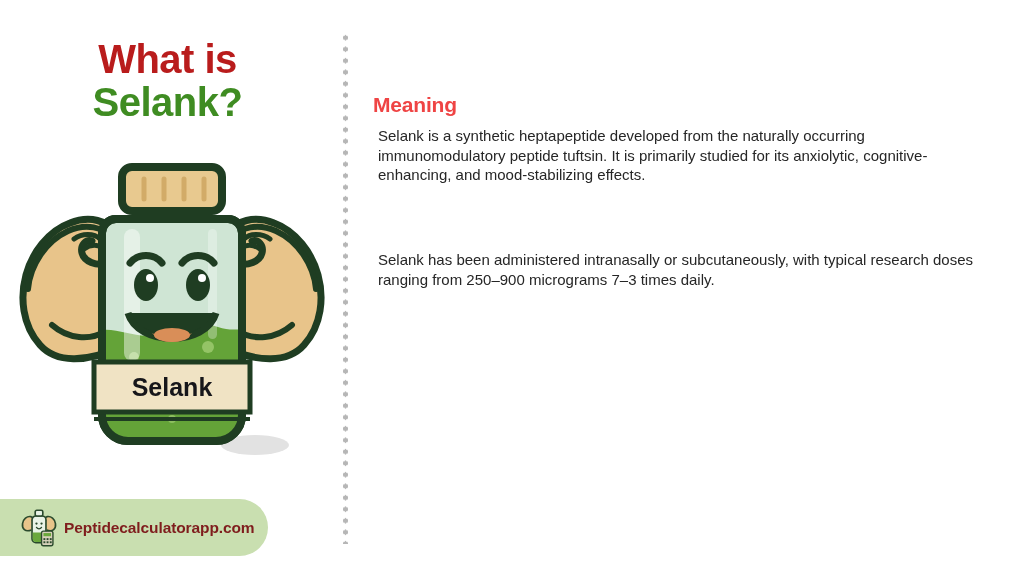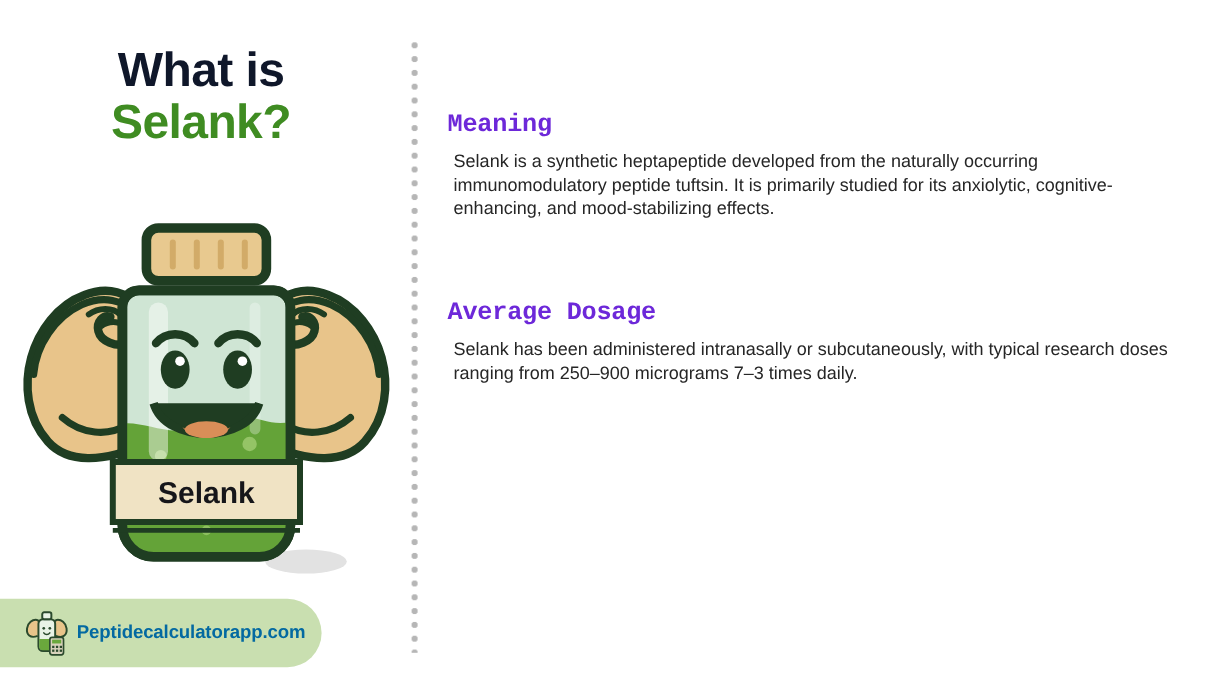--- a/index.html
+++ b/index.html
@@ -32,36 +32,36 @@
   .title-block {
     position: absolute;
     left: 0;
     right: 10px;
     top: 38px;
     text-align: center;
   }
   .title-line1 {
     font-size: 40px;
     font-weight: bold;
-    color: #0f172a;
+    color: #b91c1c;
     line-height: 1.05;
     letter-spacing: -0.5px;
   }
   .title-line2 {
     font-size: 40px;
     font-weight: bold;
     color: #3f8c22;
     line-height: 1.1;
     letter-spacing: -0.5px;
   }
 
   .mascot-wrap {
     position: absolute;
     left: 12px;
-    top: 180px;
+    top: 157px;
     width: 320px;
     height: 310px;
   }
   .mascot-wrap svg { display: block; width: 100%; height: 100%; }
 
   
   .footer-badge {
     position: absolute;
     left: 0;
     top: 499px;
@@ -77,21 +77,21 @@
   .badge-logo {
     width: 38px;
     height: 40px;
     flex: 0 0 38px;
     margin-right: 6px;
   }
   .badge-logo svg { display: block; width: 100%; height: 100%; }
   .badge-text {
     font-size: 15.5px;
     font-weight: bold;
-    color: #0369a1;
+    color: #7f1d1d;
     letter-spacing: -0.1px;
     white-space: nowrap;
   }
 
   
   .divider {
     position: absolute;
     left: 343px;
     top: 32px;
     width: 5px;
@@ -114,24 +114,23 @@
     left: 28px;
     right: 34px;
   }
   .sec-meaning       { top: 93px; }
   .sec-dosage        { top: 250px; }
   .sec-mechanism     { top: 385px; }
 
   .sec-heading {
     font-size: 21px;
     font-weight: bold;
-    color: #6d28d9;
+    color: #ef4444;
     margin: 0 0 9px 0;
     letter-spacing: -0.2px;
-    font-family: Liberation Mono, monospace;
   }
   .sec-body {
     font-size: 15px;
     color: #262626;
     line-height: 1.31;
     margin: 0;
     padding-left: 5px;
   }
   .bullets {
     margin: 0;
@@ -263,20 +262,19 @@
   <div class="divider"></div>
 
   <div class="right-panel">
 
     <div class="section sec-meaning">
       <h2 class="sec-heading">Meaning</h2>
       <p class="sec-body">Selank is a synthetic heptapeptide developed from the naturally occurring immunomodulatory peptide tuftsin. It is primarily studied for its anxiolytic, cognitive-enhancing, and mood-stabilizing effects.</p>
     </div>
 
     <div class="section sec-dosage">
-      <h2 class="sec-heading">Average Dosage</h2>
       <p class="sec-body">Selank has been administered intranasally or subcutaneously, with typical research doses ranging from 250–900 micrograms 7–3 times daily.</p>
     </div>
 
     <div class="section sec-mechanism">
     </div>
   </div>
 </div>
 
 </body></html>

